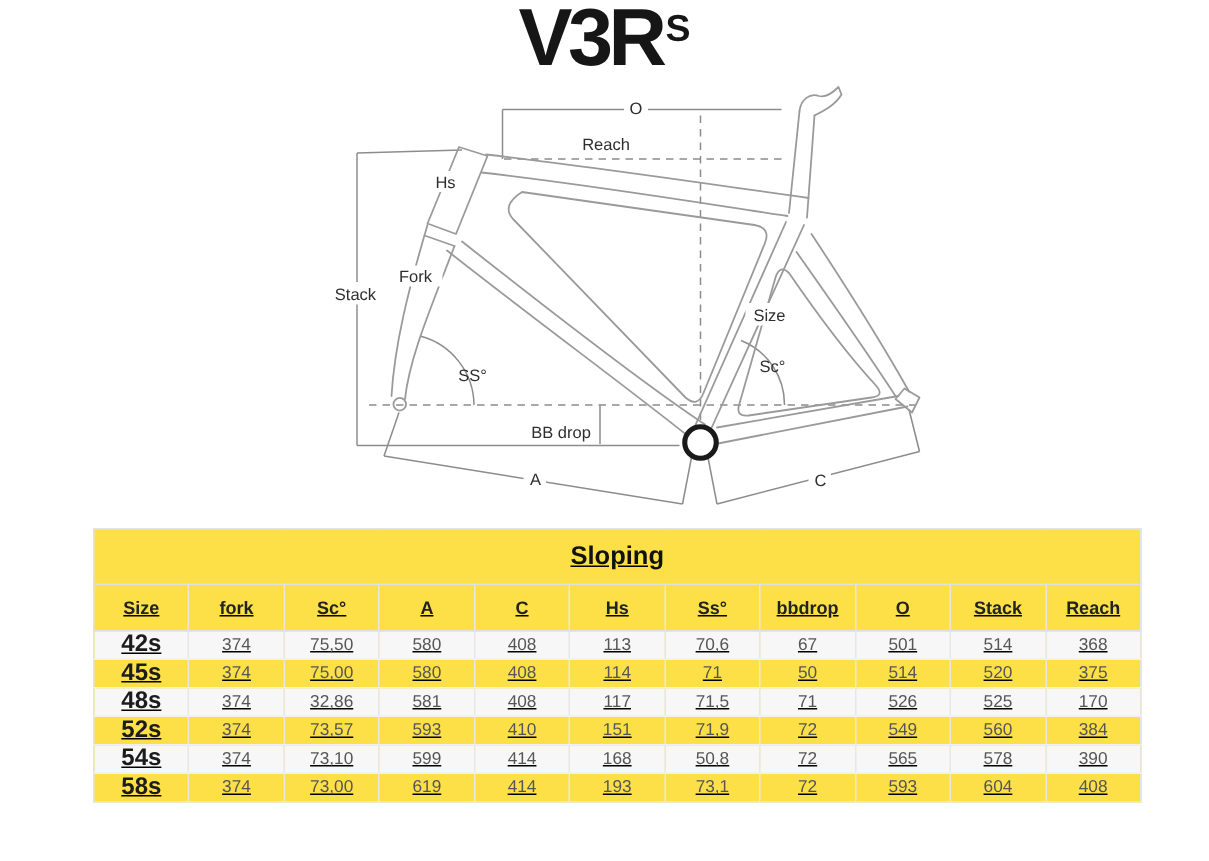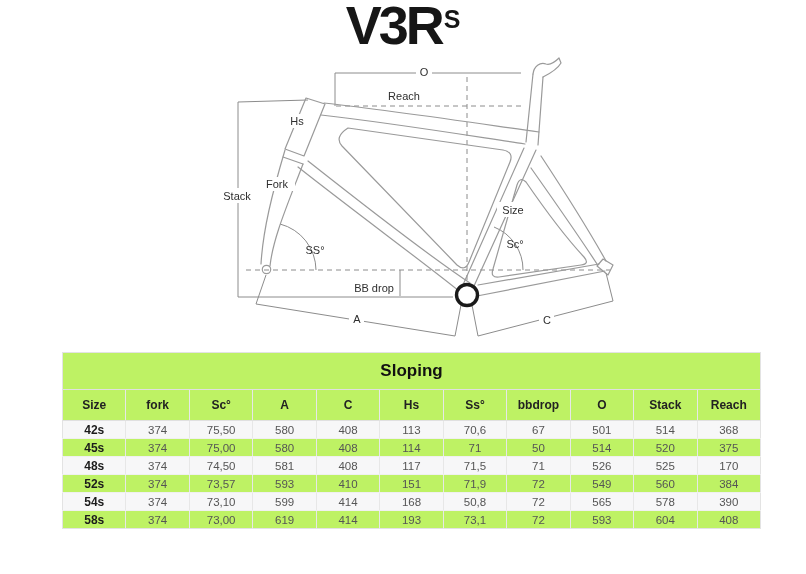--- a/index.html
+++ b/index.html
@@ -13,31 +13,31 @@
   
   .diagram{position:absolute;left:0;top:53px;width:806px;height:294px;}
   .dimline{stroke:#8c8c8c;stroke-width:1;fill:none;}
   .dashline{stroke:#8c8c8c;stroke-width:1;fill:none;stroke-dasharray:5 4;}
   .frameline{stroke:#9a9a9a;stroke-width:1.2;fill:none;stroke-linecap:round;stroke-linejoin:round;}
   .labelbg{fill:#ffffff;}
   .dlabel{fill:#2e2e2e;font-family:"Liberation Sans",sans-serif;font-size:11px;text-anchor:middle;}
   
   .table-wrap{position:absolute;left:62px;top:352px;width:699px;}
   table.geo{width:100%;border-collapse:collapse;table-layout:fixed;
-            border:1px solid #e3e3e3;background:#bef264;}
+            border:1px solid #e3e3e3;background:#fde047;text-decoration:underline;}
   table.geo th,table.geo td{border-left:1px solid #e7e7e7;text-align:center;padding:0;}
   table.geo th:first-child,table.geo td:first-child{border-left:none;}
   .title-row th{height:36px;font-size:17px;font-weight:700;color:#111;
                 border-bottom:1px solid #e0e0e0;border-left:none;}
   .hdr-row th{height:30px;font-size:12px;font-weight:700;color:#222;
               border-bottom:1px solid #e0e0e0;}
   tbody.data-body td{height:17px;font-size:11.5px;color:#555;border-bottom:1px solid #f0f0f0;}
   tbody.data-body tr:last-child td{border-bottom:none;}
   tbody.data-body tr:nth-child(odd){background:#f7f7f8;}
-  tbody.data-body td.size-cell{font-weight:700;color:#1c1c1c;font-size:12px;}
+  tbody.data-body td.size-cell{font-weight:700;color:#1c1c1c;font-size:16px;}
 </style>
 </head>
 <body>
 
 <div class="page">
 
   <div class="logo">
     <span class="logo-main">V3R</span><span class="logo-sup">S</span>
   </div>
 
@@ -155,21 +155,21 @@
             <td class="value-cell">114</td>
             <td class="value-cell">71</td>
             <td class="value-cell">50</td>
             <td class="value-cell">514</td>
             <td class="value-cell">520</td>
             <td class="value-cell">375</td>
           </tr>
           <tr>
             <td class="size-cell">48s</td>
             <td class="value-cell">374</td>
-            <td class="value-cell">74,50</td>
+            <td class="value-cell">32,86</td>
             <td class="value-cell">581</td>
             <td class="value-cell">408</td>
             <td class="value-cell">117</td>
             <td class="value-cell">71,5</td>
             <td class="value-cell">71</td>
             <td class="value-cell">526</td>
             <td class="value-cell">525</td>
             <td class="value-cell">170</td>
           </tr>
           <tr>

